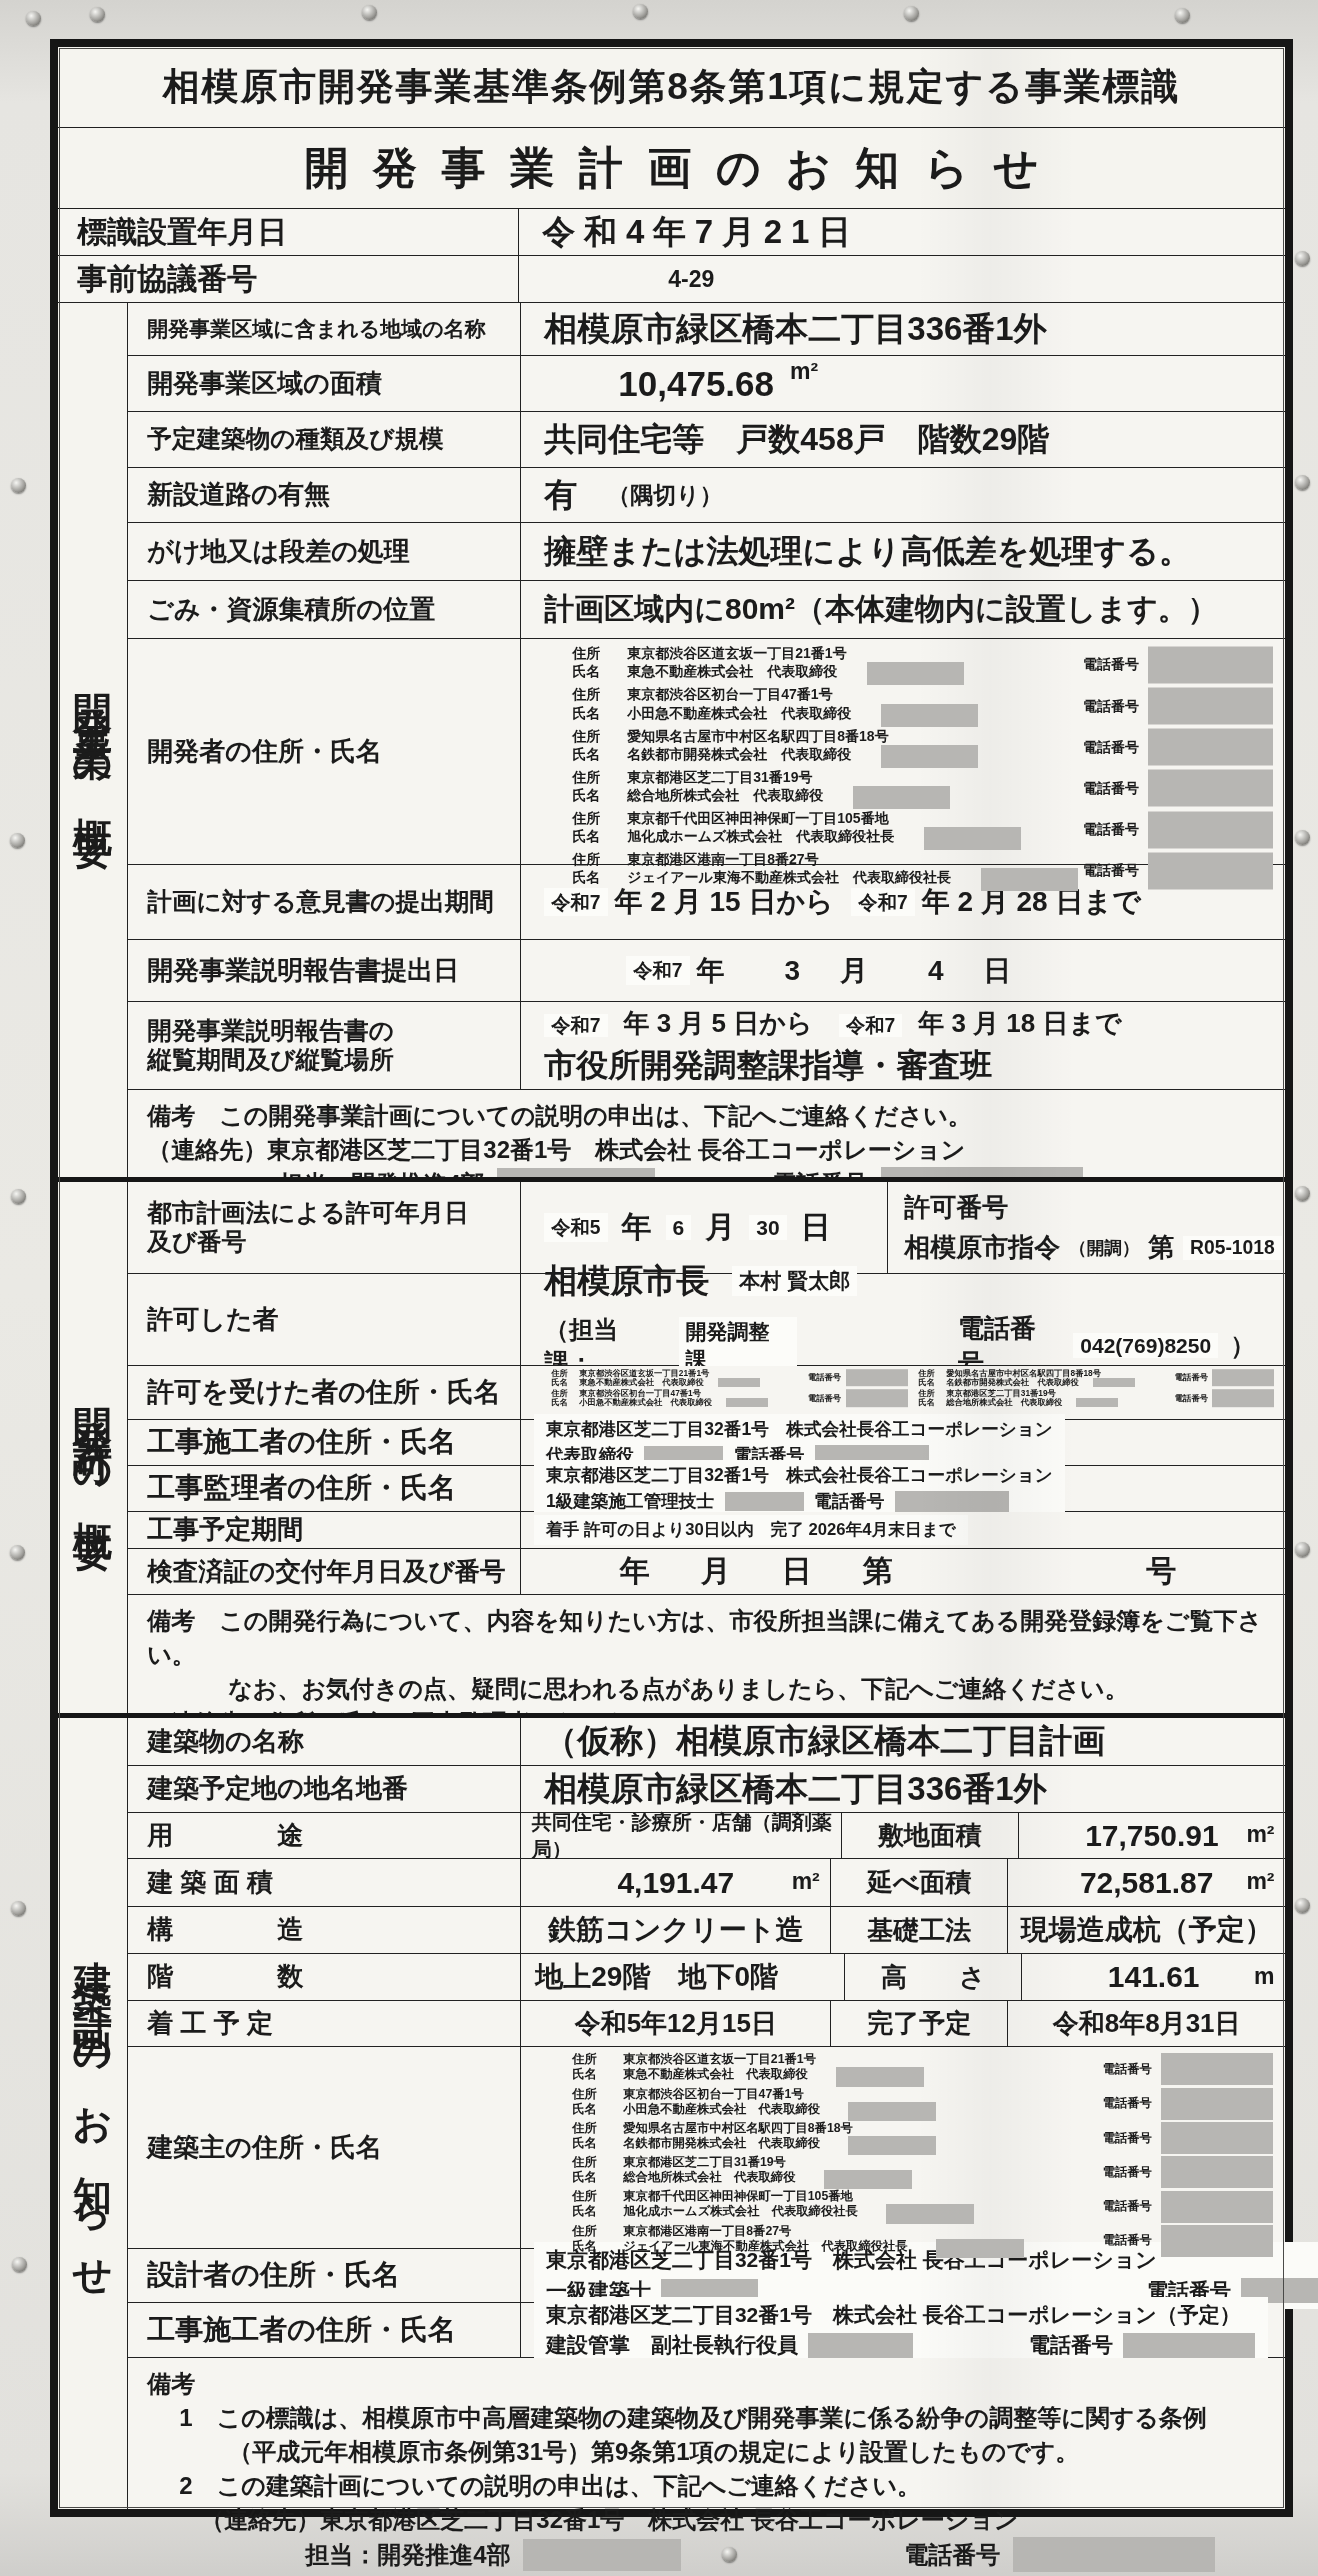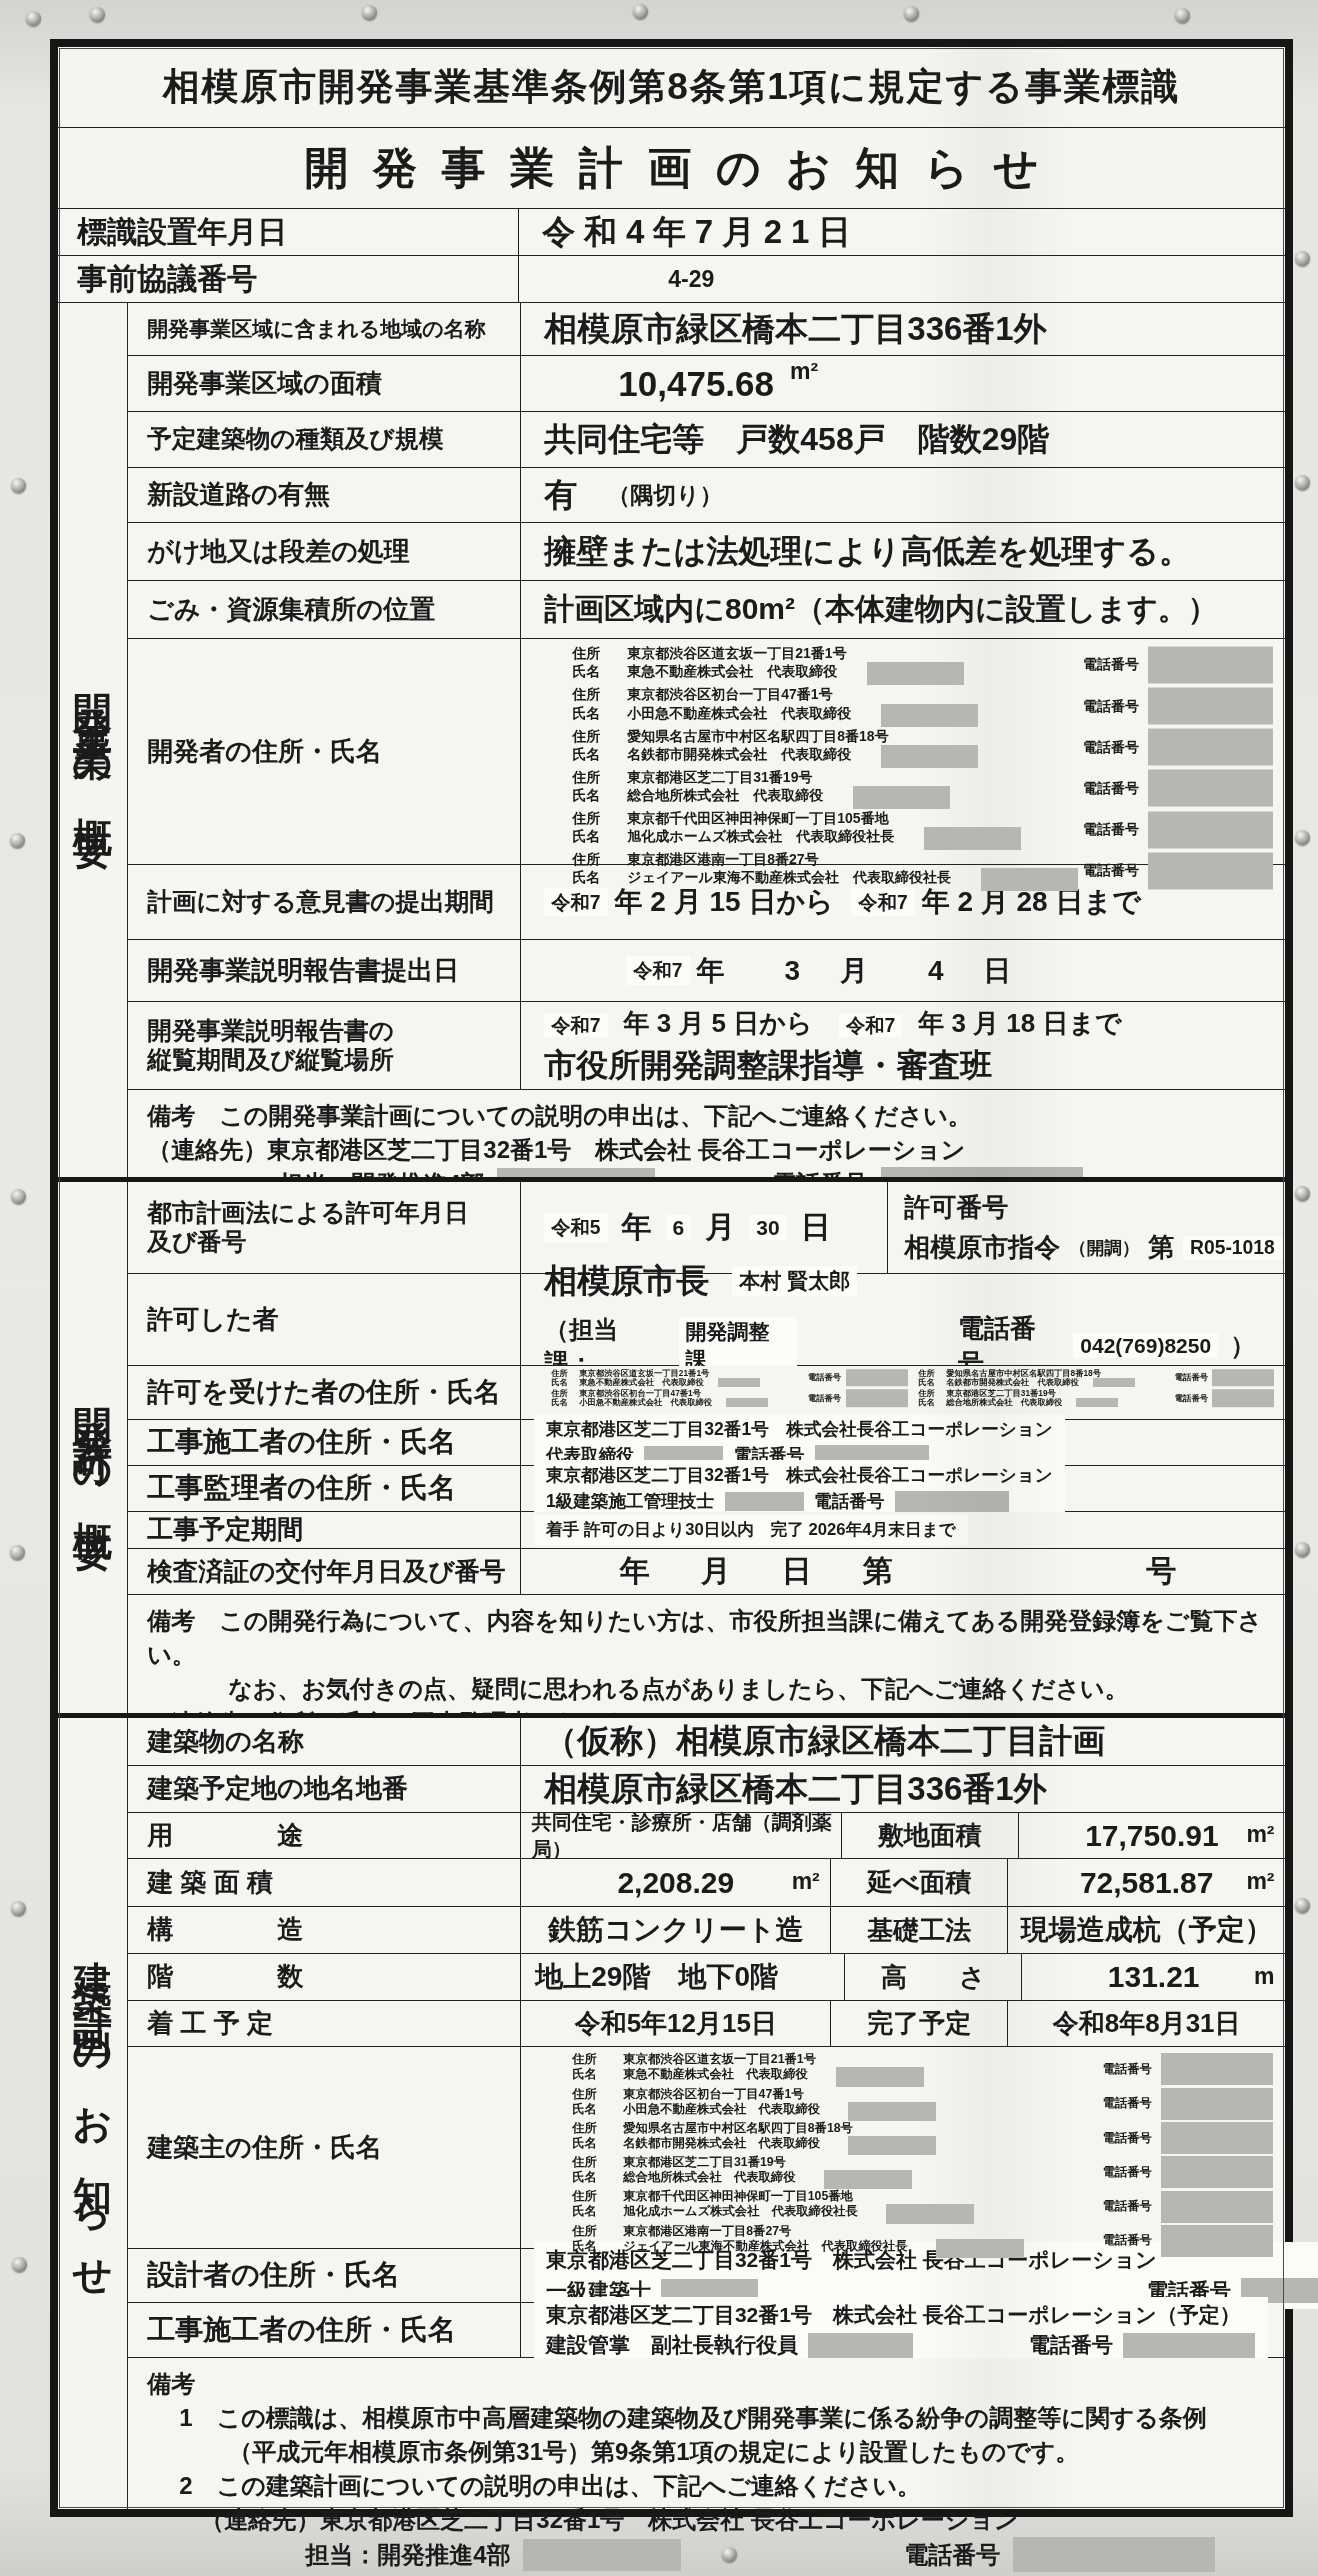--- a/index.html
+++ b/index.html
@@ -482,41 +482,41 @@
           <div class="val val1" style="font-size:20px;padding-left:10.5px">共同住宅・診療所・店舗（調剤薬局）</div>
           <div class="lab2">敷地面積</div>
           <div class="val num-cell">
             <span>17,750.91</span>
             <span class="unit abs">m²</span>
           </div>
         </div>
         <div class="rw" style="height:48px">
           <div class="lab">建 築 面 積</div>
           <div class="val val1 num-cell">
-            <span>2,208.29</span>
+            <span>4,191.47</span>
             <span class="unit abs">m²</span>
           </div>
           <div class="lab2">延べ面積</div>
           <div class="val num-cell">
             <span>72,581.87</span>
             <span class="unit abs">m²</span>
           </div>
         </div>
         <div class="rw" style="height:47px">
           <div class="lab">構　　　　造</div>
           <div class="val val1" style="font-size:28px;justify-content:center;padding-left:0">鉄筋コンクリート造</div>
           <div class="lab2">基礎工法</div>
           <div class="val" style="font-size:28px;justify-content:center;padding-left:0">現場造成杭（予定）</div>
         </div>
         <div class="rw" style="height:47px">
           <div class="lab">階　　　　数</div>
           <div class="val val1" style="font-size:28px;padding-left:14px">地上29階　地下0階</div>
           <div class="lab2">高　　さ</div>
           <div class="val num-cell">
-            <span>131.21</span>
+            <span>141.61</span>
             <span class="unit abs">m</span>
           </div>
         </div>
         <div class="rw" style="height:46px">
           <div class="lab">着 工 予 定</div>
           <div class="val val1" style="font-size:26px;justify-content:center;padding-left:0">令和5年12月15日</div>
           <div class="lab2">完了予定</div>
           <div class="val" style="font-size:26px;justify-content:center;padding-left:0">令和8年8月31日</div>
         </div>
         <div class="rw" style="height:202px">

